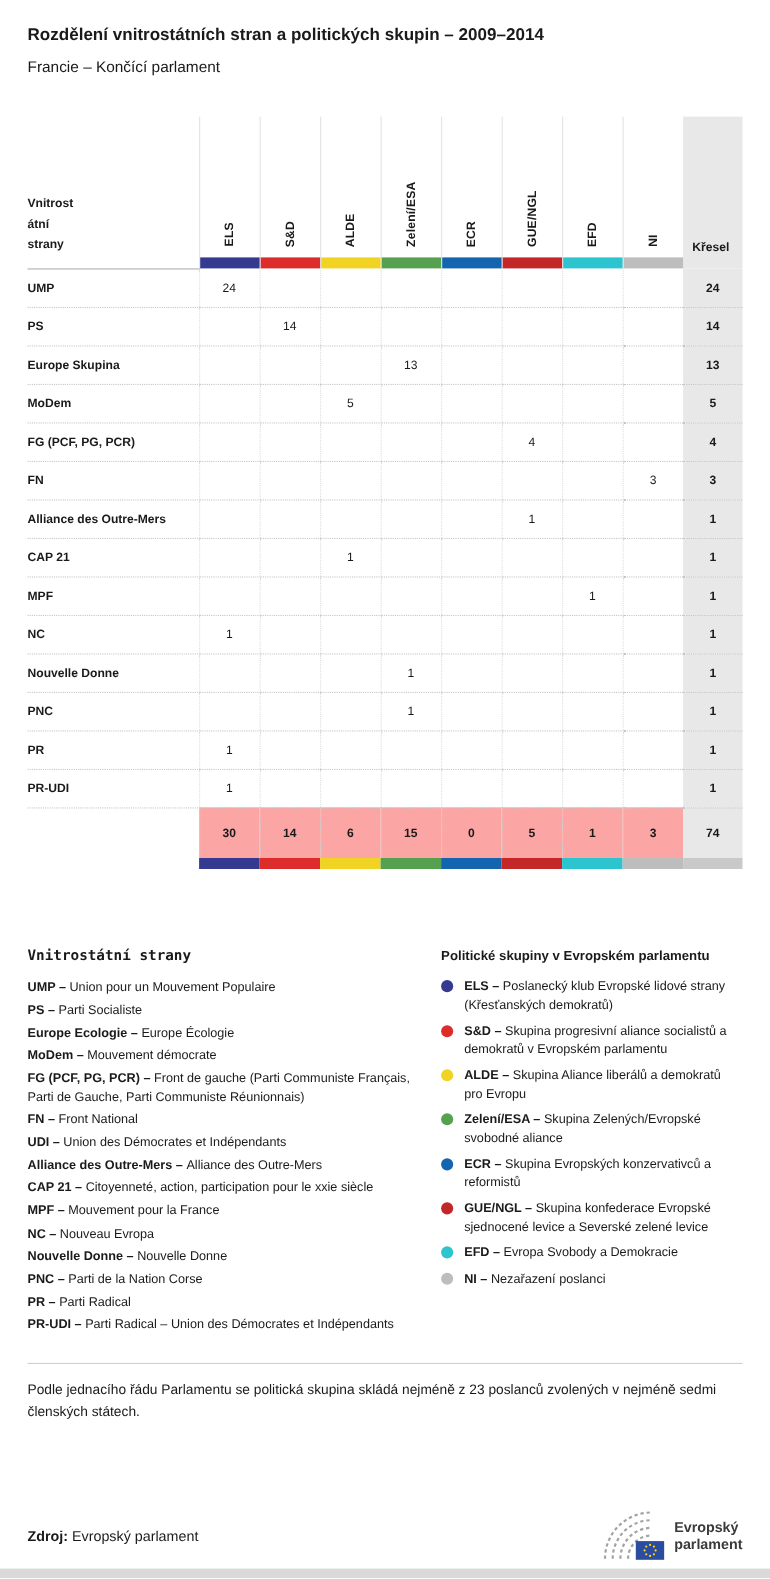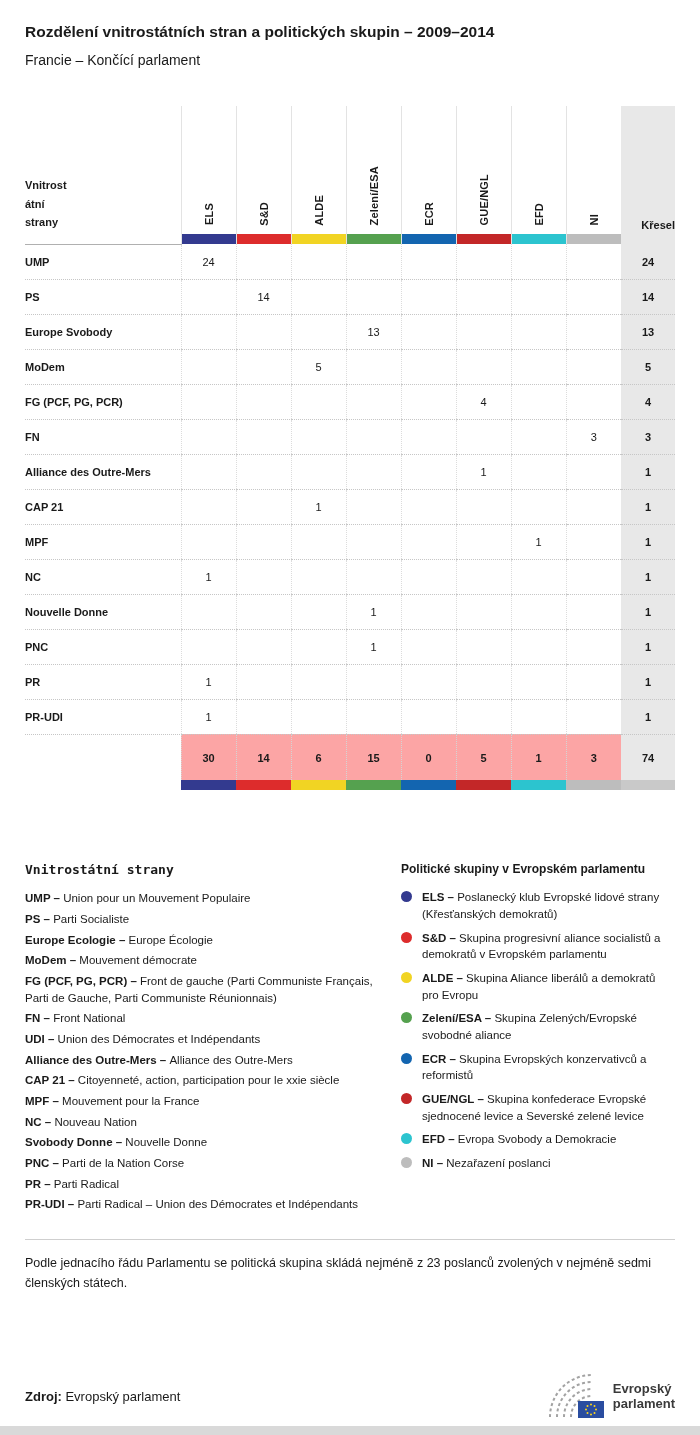--- a/index.html
+++ b/index.html
@@ -16,21 +16,21 @@
   col.c-kresel{width:54px;}
   th,td{font-size:11px;color:#1a1a1a;}
 
   .row-header-cell{vertical-align:bottom;text-align:left;font-weight:700;padding:0 4px 13px 0;border-bottom:1px solid #b0b0b0;}
   .row-header-cell .lines{white-space:pre-line;line-height:1.65;font-size:11px;}
 
   .head-cell{position:relative;height:138px;vertical-align:bottom;text-align:center;padding:0 0 17px;border-left:1px solid #e3e3e3;}
   .rot{display:inline-block;writing-mode:vertical-rl;transform:rotate(180deg);font-weight:700;font-size:11px;letter-spacing:.2px;}
   .head-bar{position:absolute;left:0;right:0;bottom:0;height:10px;display:block;}
 
-  .kresel-head{vertical-align:bottom;text-align:right;font-weight:700;padding:0 0 13px 0;}
+  .kresel-head{vertical-align:bottom;text-align:right;font-weight:700;padding:0 12px 13px 0;}
   .kresel-bg{background:#e8e8e8;}
 
   .party-cell{height:35px;text-align:left;font-weight:700;border-bottom:1px dotted #c6c6c6;padding-right:4px;}
   .val-cell{height:35px;text-align:center;border-bottom:1px dotted #c6c6c6;border-left:1px dotted #dcdcdc;}
   .kresel-cell{height:35px;text-align:center;font-weight:700;border-bottom:1px dotted #c6c6c6;}
 
   .total-label,.bar-label{background:#fff;}
   .total-cell{height:46px;text-align:center;font-weight:700;background:#fca5a5;border-left:1px dotted #d4d4d4;}
   .total-kresel{height:46px;text-align:center;font-weight:700;}
 
@@ -119,21 +119,21 @@
             <td class="val-cell">14</td>
             <td class="val-cell"></td>
             <td class="val-cell"></td>
             <td class="val-cell"></td>
             <td class="val-cell"></td>
             <td class="val-cell"></td>
             <td class="val-cell"></td>
             <td class="kresel-cell kresel-bg">14</td>
           </tr>
           <tr>
-            <th class="party-cell">Europe Svobody</th>
+            <th class="party-cell">Europe Skupina</th>
             <td class="val-cell"></td>
             <td class="val-cell"></td>
             <td class="val-cell"></td>
             <td class="val-cell">13</td>
             <td class="val-cell"></td>
             <td class="val-cell"></td>
             <td class="val-cell"></td>
             <td class="val-cell"></td>
             <td class="kresel-cell kresel-bg">13</td>
           </tr>
@@ -305,22 +305,22 @@
             <div class="party-def"><span class="def-term">UMP – </span><span class="def-desc">Union pour un Mouvement Populaire</span></div>
             <div class="party-def"><span class="def-term">PS – </span><span class="def-desc">Parti Socialiste</span></div>
             <div class="party-def"><span class="def-term">Europe Ecologie – </span><span class="def-desc">Europe Écologie</span></div>
             <div class="party-def"><span class="def-term">MoDem – </span><span class="def-desc">Mouvement démocrate</span></div>
             <div class="party-def"><span class="def-term">FG (PCF, PG, PCR) – </span><span class="def-desc">Front de gauche (Parti Communiste Français, Parti de Gauche, Parti Communiste Réunionnais)</span></div>
             <div class="party-def"><span class="def-term">FN – </span><span class="def-desc">Front National</span></div>
             <div class="party-def"><span class="def-term">UDI – </span><span class="def-desc">Union des Démocrates et Indépendants</span></div>
             <div class="party-def"><span class="def-term">Alliance des Outre-Mers – </span><span class="def-desc">Alliance des Outre-Mers</span></div>
             <div class="party-def"><span class="def-term">CAP 21 – </span><span class="def-desc">Citoyenneté, action, participation pour le xxie siècle</span></div>
             <div class="party-def"><span class="def-term">MPF – </span><span class="def-desc">Mouvement pour la France</span></div>
-            <div class="party-def"><span class="def-term">NC – </span><span class="def-desc">Nouveau Nation</span></div>
-            <div class="party-def"><span class="def-term">Svobody Donne – </span><span class="def-desc">Nouvelle Donne</span></div>
+            <div class="party-def"><span class="def-term">NC – </span><span class="def-desc">Nouveau Evropa</span></div>
+            <div class="party-def"><span class="def-term">Nouvelle Donne – </span><span class="def-desc">Nouvelle Donne</span></div>
             <div class="party-def"><span class="def-term">PNC – </span><span class="def-desc">Parti de la Nation Corse</span></div>
             <div class="party-def"><span class="def-term">PR – </span><span class="def-desc">Parti Radical</span></div>
             <div class="party-def"><span class="def-term">PR-UDI – </span><span class="def-desc">Parti Radical – Union des Démocrates et Indépendants</span></div>
           </div>
       </div>
       <div class="legend-groups">
         <h3 class="legend-title">Politické skupiny v Evropském parlamentu</h3>
         <div id="group-list">
             <div class="group-def">
               <span class="dot" style="background: rgb(51, 58, 143);"></span>

